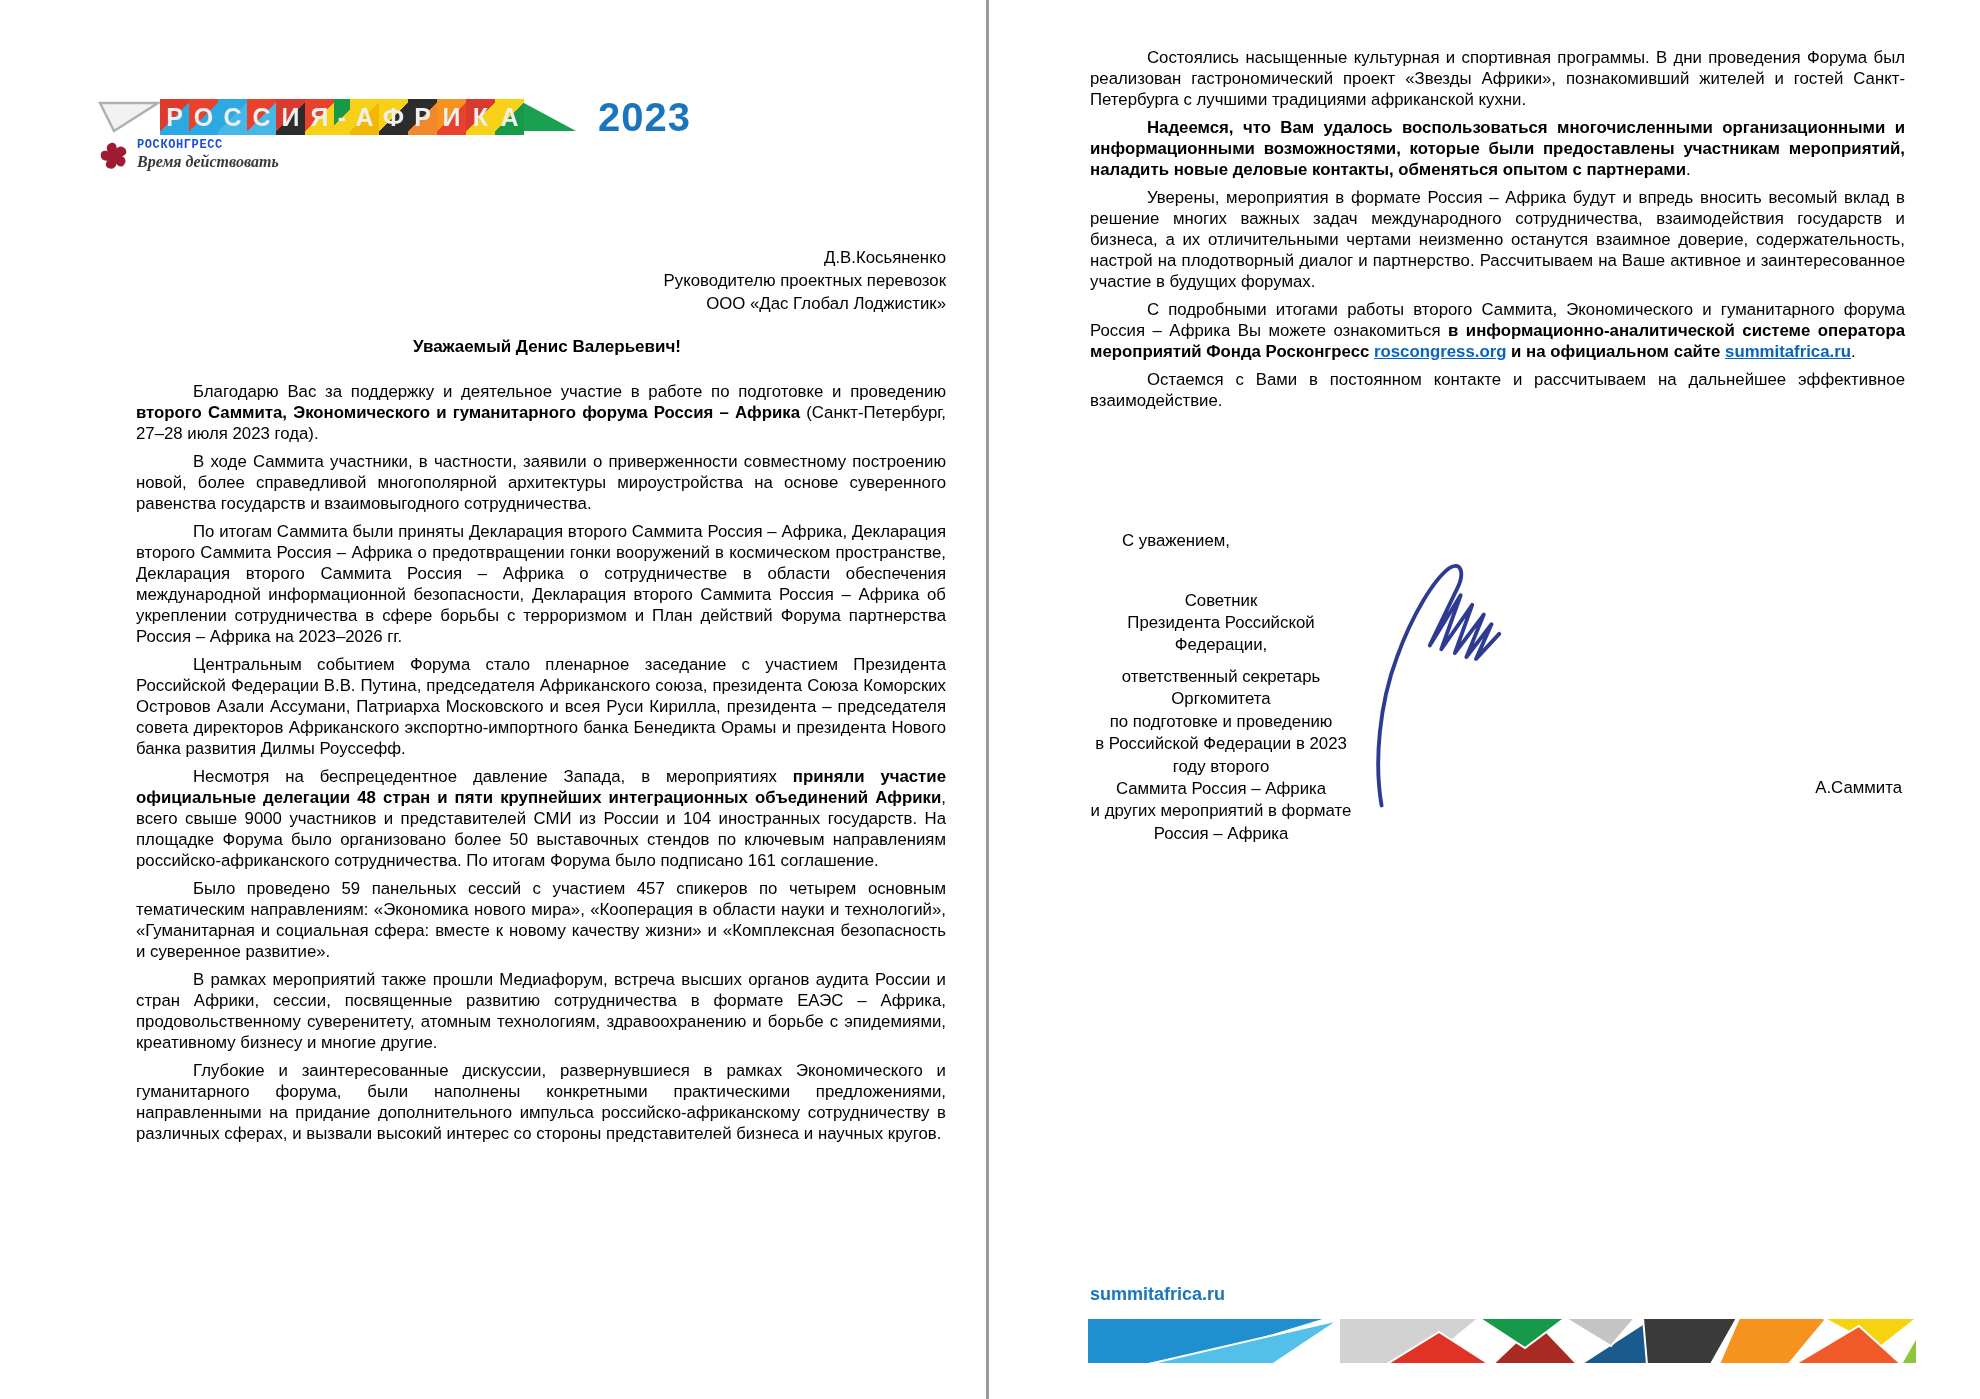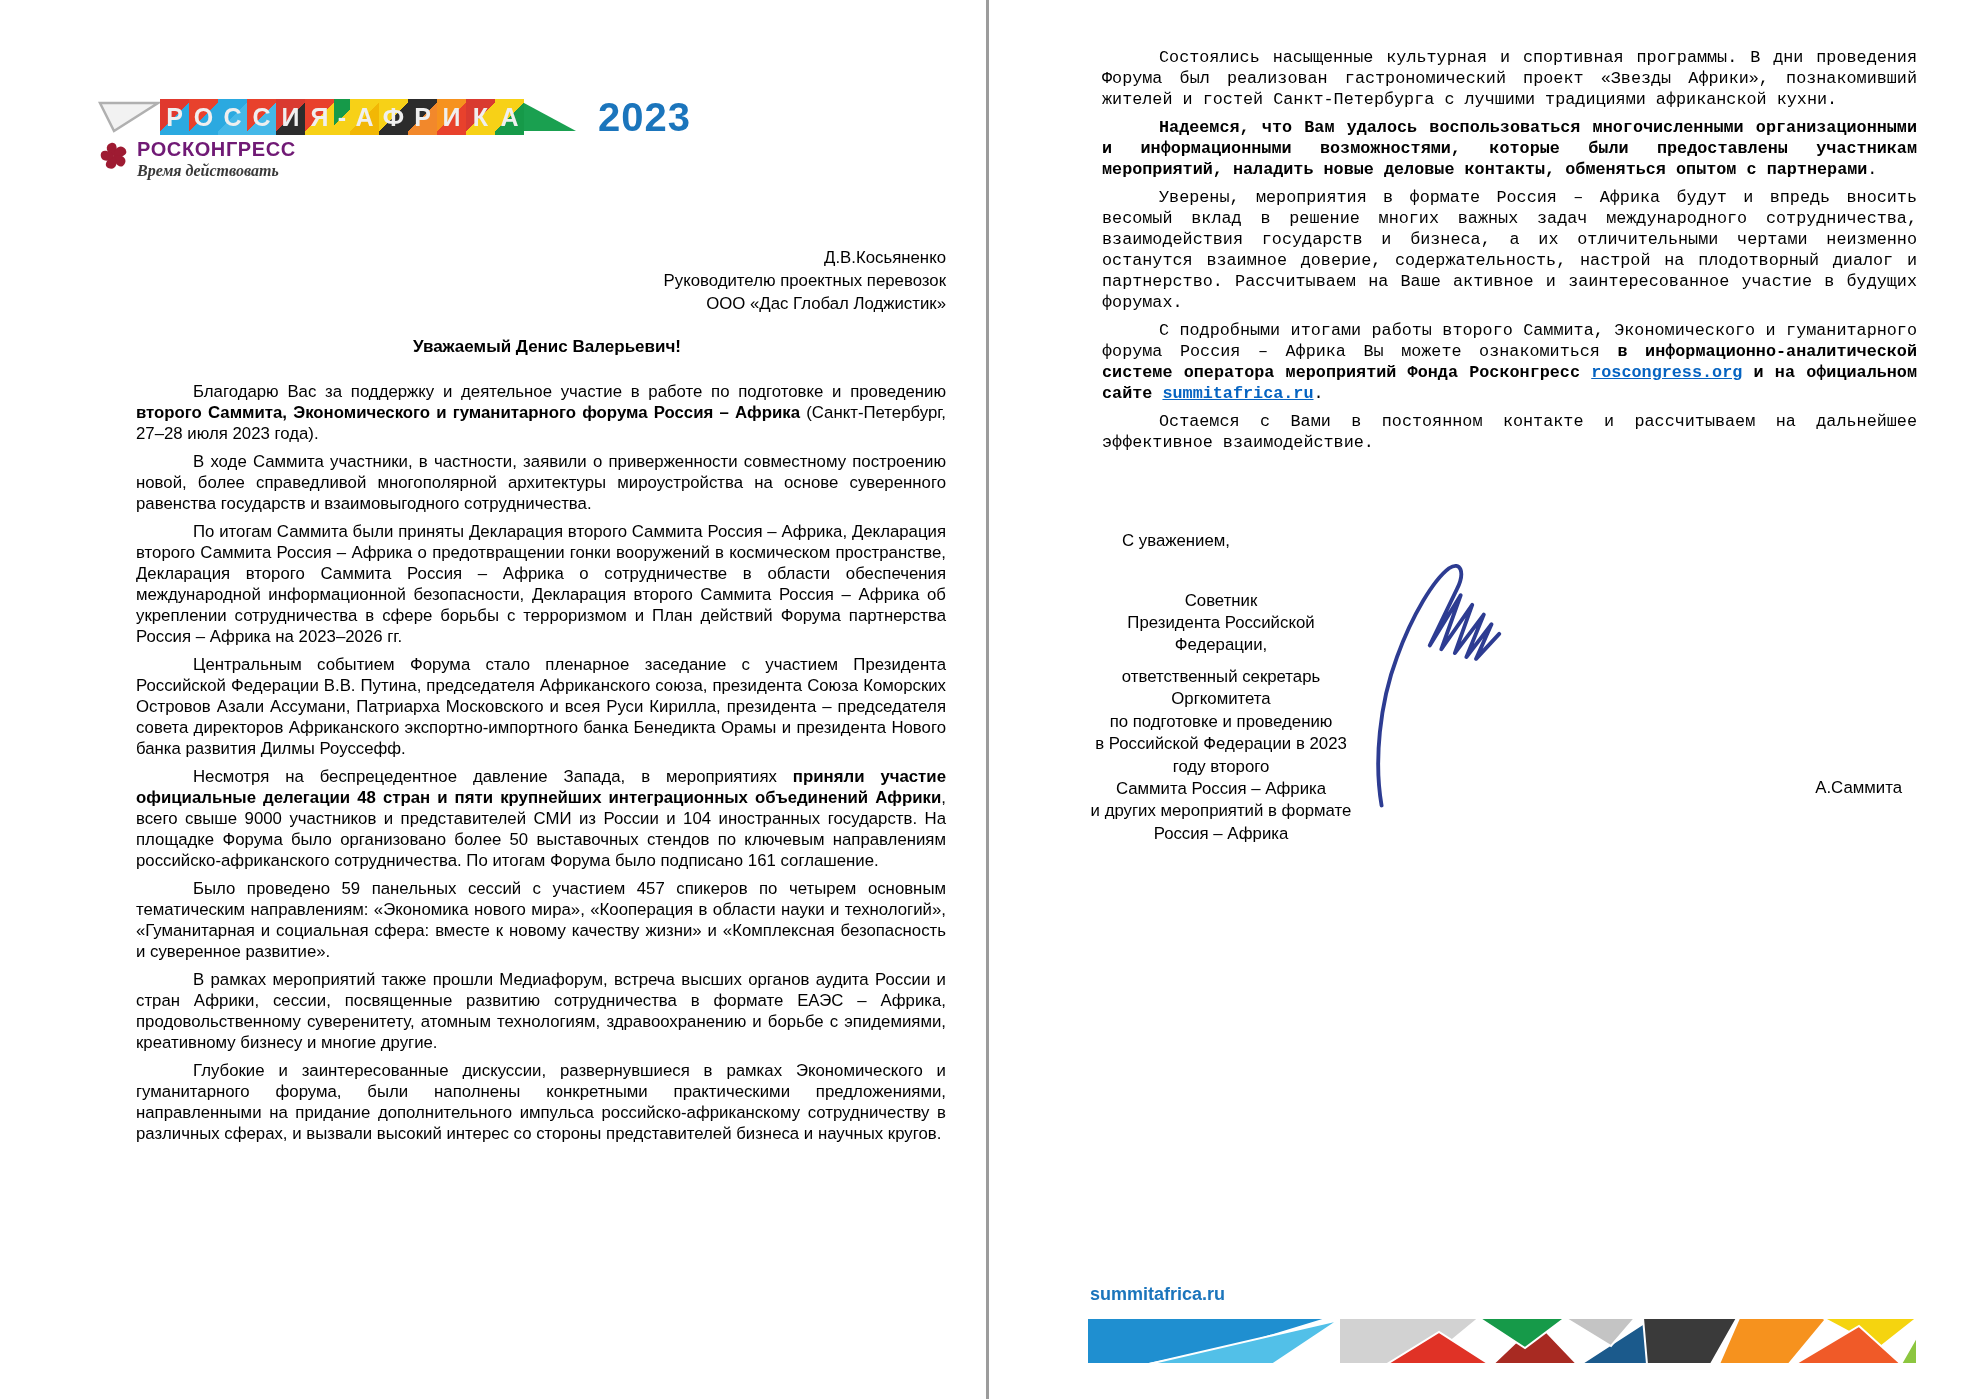--- a/index.html
+++ b/index.html
@@ -20,31 +20,31 @@
   }
   .tile.dash { width:16px; }
   .ra-year {
     margin-left:20px; font-size:40px; font-weight:700; letter-spacing:1px;
     color:var(--year-blue,#1b75bc);
   }
   .rc-logo { position:absolute; left:57px; top:138px; display:flex; align-items:flex-start; }
   .rc-icon { width:32px; height:32px; margin-top:2px; }
   .rc-text { margin-left:7px; }
   .rc-name {
-    font-family:Liberation Sans, sans-serif; font-size:20px; font-weight:600;
-    letter-spacing:0.6px; color:#701a75;
+    font-family:Liberation Mono, monospace; font-size:12px; font-weight:600;
+    letter-spacing:0.6px; color:#1d4ed8;
   }
   .rc-tagline { font-family:"Liberation Serif", serif; font-size:16px; font-weight:600; color:#3a3a3a; margin-top:1px;font-style:italic; }
 
   
   .recipient { position:absolute; right:81px; top:246px; text-align:right; font-size:16.8px; line-height:23px; }
   .salutation { position:absolute; left:101px; top:337px; width:810px; text-align:center; font-weight:bold; font-size:17px; }
   .body-text p { margin:0 0 7px 0; text-indent:57px; text-align:justify; font-size:16.8px; line-height:21px; }
   .left-body  { position:absolute; left:95px;  top:381px; width:810px; }
-  .right-body { position:absolute; left:112px; top:47px;  width:815px;font-family:Liberation Mono, monospace; }
+  .right-body { position:absolute; left:100px; top:47px;  width:815px; }
   .b { font-weight:bold; }
   a.doc-link { color:var(--link-blue,#0563c1); text-decoration:underline; font-weight:bold; }
 
   .closing { position:absolute; left:132px; top:531px; font-size:16.8px; }
   .sig-title { position:absolute; left:100px; top:590px; width:262px; text-align:center; font-size:16.8px; line-height:22px; }
   .sig-role  { position:absolute; left:94px;  top:666px; width:274px; text-align:center; font-size:16.8px; line-height:22.4px; }
   .signature-svg { position:absolute; left:380px; top:548px; }
   .sig-name { position:absolute; right:78px; top:778px; font-size:16.8px; }
 
   .footer-url {

